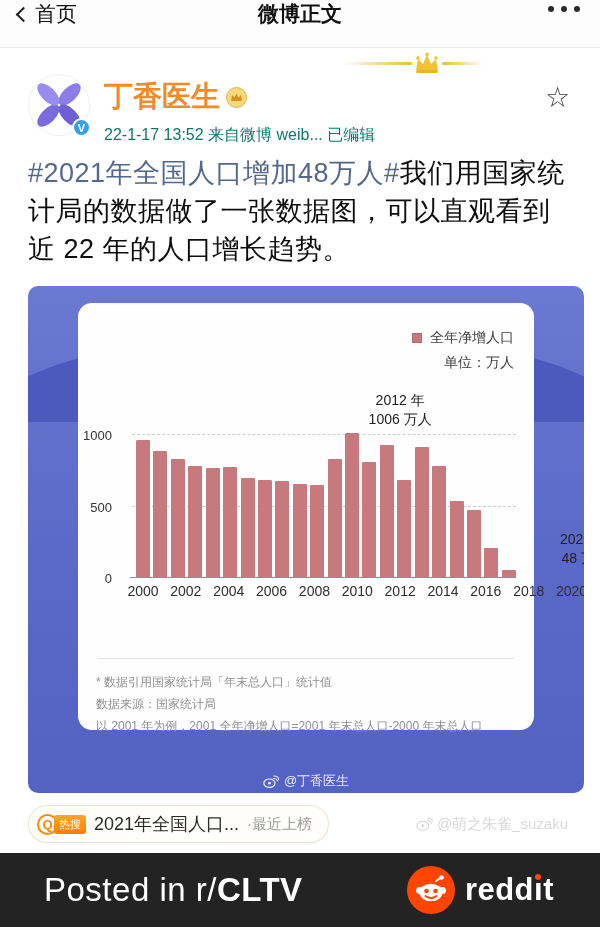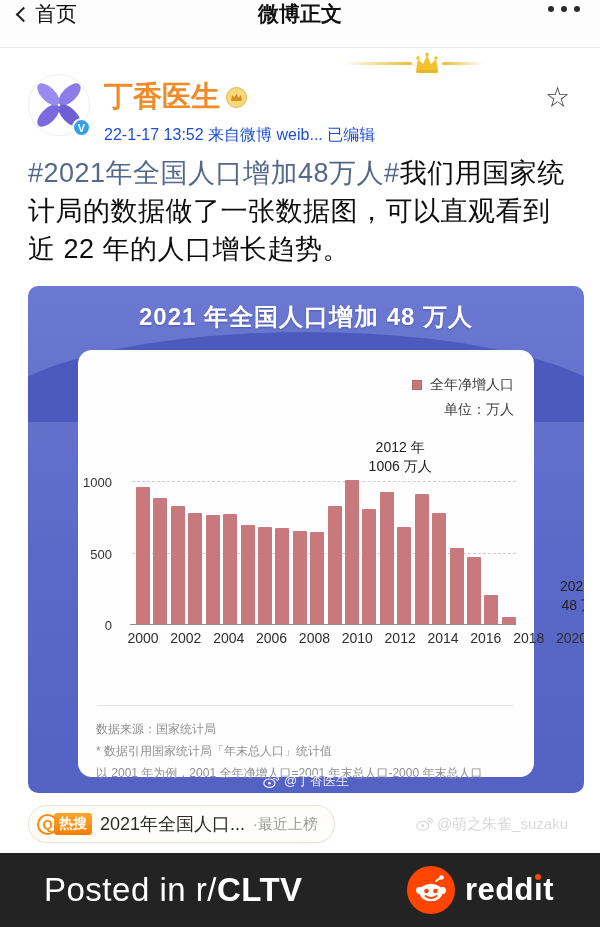--- a/index.html
+++ b/index.html
@@ -26,21 +26,21 @@
   .user-row { display:flex; align-items:flex-start; height:66px; position:relative; }
   .avatar { width:62px; height:62px; border-radius:50%; background:#fff; border:1px solid #eee;
             position:relative; flex:0 0 auto; }
   .v-badge { position:absolute; right:-2px; bottom:-2px; width:19px; height:19px; border-radius:50%;
              background:#34a0e8; border:2px solid #fff; color:#fff; font-size:11px; font-weight:bold;
              display:flex; align-items:center; justify-content:center; }
   .user-info { margin-left:14px; padding-top:3px; }
   .author { font-size:29px; font-weight:bold; color:#ef8b28; display:flex; align-items:center; gap:6px; cursor:pointer; }
   .member-badge { width:21px; height:21px; border-radius:50%; background:#f7d97d; border:1px solid #e5b23f;
                   display:inline-flex; align-items:center; justify-content:center; }
-  .meta { font-size:16px; color:#1d4ed8; margin-top:8px; }
+  .meta { font-size:16px; color:#0f766e; margin-top:8px; }
   .fav-star { position:absolute; right:2px; top:10px; font-size:28px; color:#3c3c3c; line-height:1; cursor:pointer; }
 
   
   .post-text { font-size:27px; line-height:38px; color:#0d0d0d; margin:14px 0 18px;
                letter-spacing:0.5px; font-weight:500; }
   .hashtag { color:#53688a; cursor:pointer; }
 
   
   .chart-block { width:556px; margin:0 auto; height:507px; border-radius:10px; position:relative;
                  background:linear-gradient(180deg,#6c79d2 0%,#5a68c7 55%,#5462c4 100%); overflow:hidden; }
@@ -72,21 +72,21 @@
   .notes { margin-top:12px; font-size:12px; color:#8f8f8f; line-height:22px; }
   .credit { position:absolute; bottom:3px; left:0; right:0; text-align:center; color:rgba(255,255,255,.88);
             font-size:13px; display:flex; align-items:center; justify-content:center; gap:5px; }
 
   
   .bottom-row { display:flex; align-items:center; justify-content:space-between; margin:12px 0 0; }
   .hot-pill { display:inline-flex; align-items:center; gap:8px; border:1px solid #eee0d2; background:#fffefb;
               border-radius:22px; padding:6px 16px 6px 8px; box-shadow:0 1px 2px rgba(0,0,0,.04); cursor:pointer; }
   .q-circle { width:21px; height:21px; border-radius:50%; background:#fff; border:2px solid #ff8a05;
               color:#ff8a05; font-weight:bold; font-size:13px; display:flex; align-items:center; justify-content:center; }
-  .resou-tag { background:linear-gradient(180deg,#ffa62e,#ff7d00); color:#fff; font-size:14px; font-weight:bold;
+  .resou-tag { background:linear-gradient(180deg,#ffa62e,#ff7d00); color:#fff; font-size:11px; font-weight:normal;
                padding:2px 5px; border-radius:3px; margin-left:-12px; }
   .hot-topic { font-size:18px; color:#2b2b2b; }
   .hot-suffix { font-size:15px; color:#9d9d9d; }
   .watermark { display:flex; align-items:center; gap:4px; color:#d9d9d9; font-size:15px; padding-right:4px; }
 
   
   .banner { margin-top:auto; height:74px; background:#232323; display:flex; align-items:center;
             justify-content:space-between; padding:0 46px 0 44px; }
   .posted { color:#fff; font-size:33px; letter-spacing:0.5px; }
   .posted b { font-weight:bold; }
@@ -152,21 +152,20 @@
         </div>
         <div class="meta">22-1-17 13:52 来自微博 weib... 已编辑</div>
       </div>
       <div class="fav-star">☆</div>
     </div>
 
     <div class="post-text"><span class="hashtag">#2021年全国人口增加48万人#</span><span>我们用国家统计局的数据做了一张数据图，可以直观看到近 22 年的人口增长趋势。</span></div>
 
     <div class="chart-block">
       <div class="chart-arc"></div>
-      <div class="chart-title">2021 年全国人口增加 48 万人</div>
 
       <div class="card">
         <div class="legend-wrap">
           <div class="legend-line">
             <span class="legend-swatch"></span>
             <span>全年净增人口</span>
           </div>
           <div class="unit-line">单位：万人</div>
         </div>
 
@@ -223,22 +222,22 @@
             <span style="left: 221.286px;">2010</span>
             <span style="left: 264.143px;">2012</span>
             <span style="left: 307px;">2014</span>
             <span style="left: 349.857px;">2016</span>
             <span style="left: 392.714px;">2018</span>
             <span style="left: 435.571px;">2020</span>
           </div>
 
         <div class="card-divider"></div>
         <div class="notes">
+          <div>* 数据引用国家统计局「年末总人口」统计值</div>
           <div>数据来源：国家统计局</div>
-          <div>* 数据引用国家统计局「年末总人口」统计值</div>
           <div>以 2001 年为例，2001 全年净增人口=2001 年末总人口-2000 年末总人口</div>
         </div>
       </div>
 
       <div class="credit">
         <svg width="16" height="13" viewBox="0 0 16 13">
           <ellipse cx="6.4" cy="8.2" rx="5.6" ry="4.2" fill="none" stroke="rgba(255,255,255,.88)" stroke-width="1.2"></ellipse>
           <circle cx="6.4" cy="8.2" r="1.4" fill="rgba(255,255,255,.88)"></circle>
           <path d="M10.5 3.5 Q13.5 3.2 14.6 5.8" fill="none" stroke="rgba(255,255,255,.88)" stroke-width="1.1" stroke-linecap="round"></path>
           <path d="M10.9 1 Q15.2 0.8 15.8 4.6" fill="none" stroke="rgba(255,255,255,.88)" stroke-width="1.1" stroke-linecap="round"></path>

